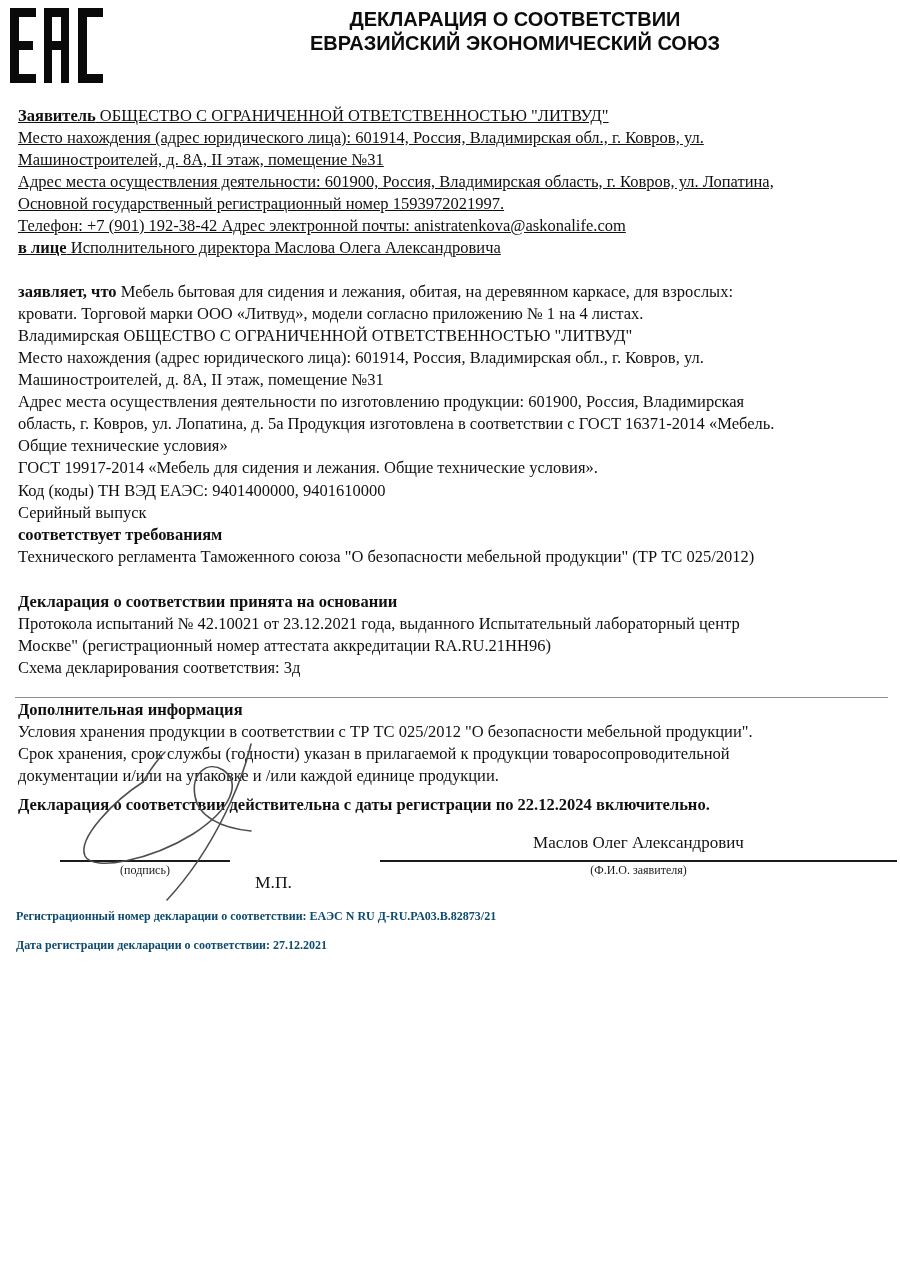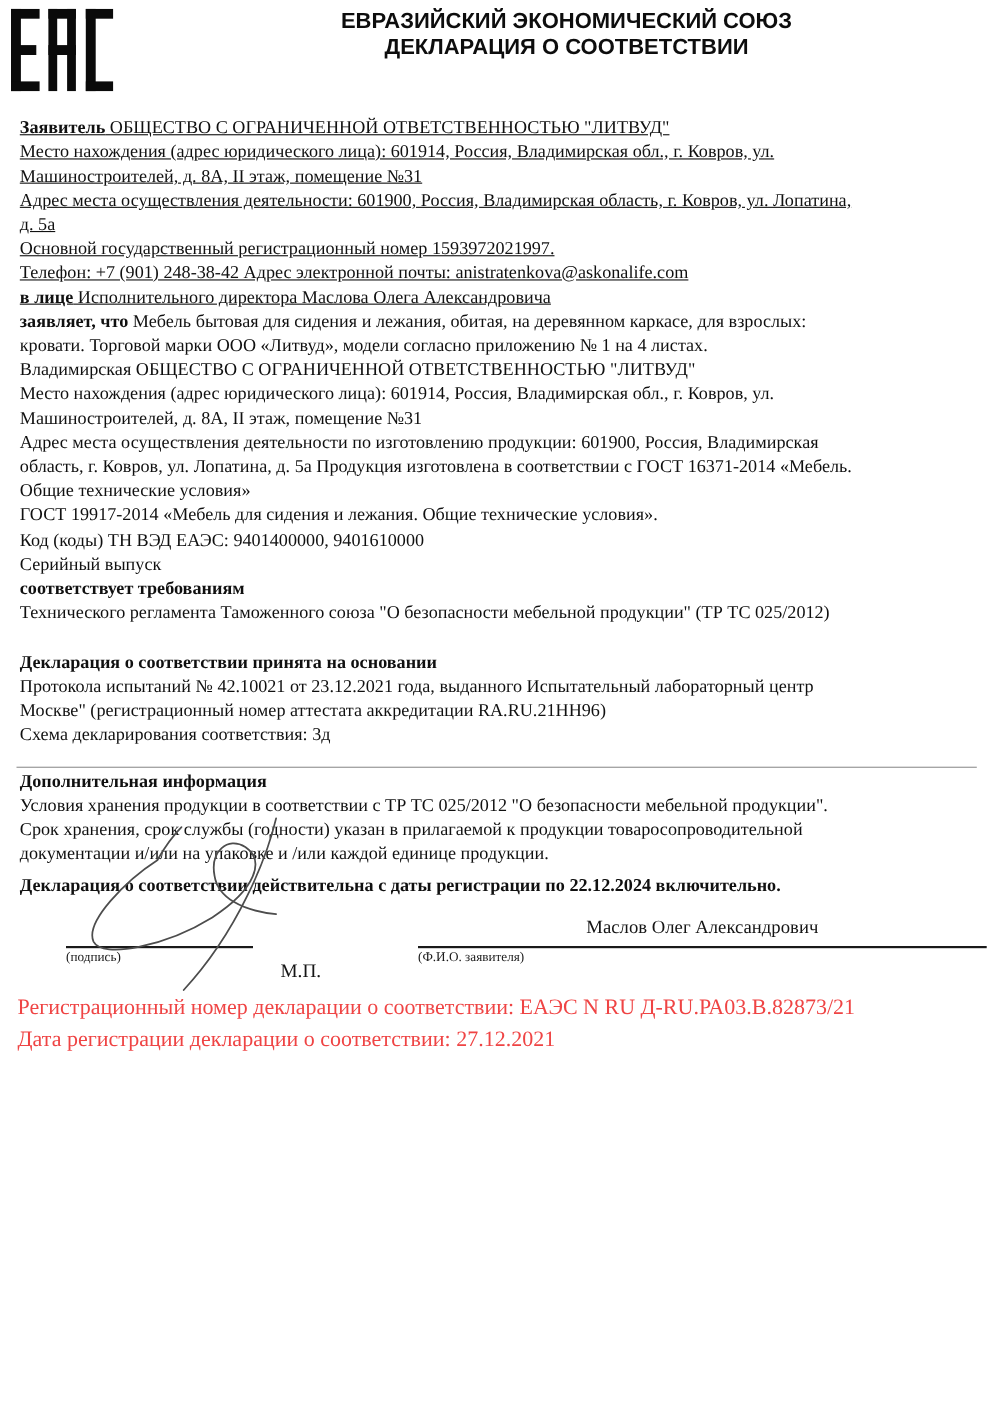--- a/index.html
+++ b/index.html
@@ -29,32 +29,32 @@
   
   .sig-name{
     position:absolute;left:380px;top:833px;width:517px;text-align:center;
     font-size:17px;line-height:20px;color:#151515;
   }
   .sig-line{position:absolute;top:860px;height:0;border-top:2px solid #1a1a1a;}
   .sig-line.left{left:60px;width:170px;}
   .sig-line.right{left:380px;width:517px;}
   .sig-caption{
     position:absolute;top:863px;font-size:12px;line-height:14px;color:#1a1a1a;
-    text-align:left;
+    text-align:center;
   }
   .sig-caption.left{left:60px;width:170px;}
   .sig-caption.right{left:380px;width:517px;}
   .stamp{
     position:absolute;left:255px;top:872px;font-size:17.5px;color:#151515;
   }
   .squiggle{position:absolute;left:55px;top:738px;}
   
   .footer-line{
-    position:absolute;left:16px;right:2px;font-weight:normal;font-size:20px;
-    line-height:22px;color:#ef4444;white-space:nowrap;
+    position:absolute;left:16px;right:2px;font-weight:bold;font-size:12px;
+    line-height:22px;color:#0c4a6e;white-space:nowrap;
   }
   .footer-line.reg{top:905px;}
   .footer-line.date{top:934px;}
 </style>
 </head>
 <body>
 
 <div class="eac">
   <svg width="93" height="75" viewBox="0 0 93 75" xmlns="http://www.w3.org/2000/svg" aria-hidden="true">
     <g fill="#0a0a0a">
@@ -70,33 +70,32 @@
       <rect x="34" y="33" width="25" height="9"></rect>
 
       <rect x="68" y="0" width="9" height="75"></rect>
       <rect x="68" y="0" width="25" height="9"></rect>
       <rect x="68" y="66" width="25" height="9"></rect>
     </g>
   </svg>
 </div>
 
 <div class="doc-title">
+  <div>ДЕКЛАРАЦИЯ О СООТВЕТСТВИИ</div>
   <div>ЕВРАЗИЙСКИЙ ЭКОНОМИЧЕСКИЙ СОЮЗ</div>
-  <div>ДЕКЛАРАЦИЯ О СООТВЕТСТВИИ</div>
 </div>
 
 <div>
     <div class="para" style="top: 105px; text-decoration: underline;">
       <div class="ln"><b>Заявитель</b> ОБЩЕСТВО С ОГРАНИЧЕННОЙ ОТВЕТСТВЕННОСТЬЮ "ЛИТВУД"</div>
       <div class="ln">Место нахождения (адрес юридического лица): 601914, Россия, Владимирская обл., г. Ковров, ул.</div>
       <div class="ln">Машиностроителей, д. 8А, II этаж, помещение №31</div>
       <div class="ln">Адрес места осуществления деятельности: 601900, Россия, Владимирская область, г. Ковров, ул. Лопатина,</div>
-      <div class="ln">д. 5а</div>
       <div class="ln">Основной государственный регистрационный номер 1593972021997.</div>
-      <div class="ln">Телефон: +7 (901) 248-38-42 Адрес электронной почты: anistratenkova@askonalife.com</div>
+      <div class="ln">Телефон: +7 (901) 192-38-42 Адрес электронной почты: anistratenkova@askonalife.com</div>
       <div class="ln"><b>в лице</b> Исполнительного директора Маслова Олега Александровича</div>
     </div>
     <div class="para" style="top: 281px;">
       <div class="ln"><b>заявляет, что</b> Мебель бытовая для сидения и лежания, обитая, на деревянном каркасе, для взрослых:</div>
       <div class="ln">кровати. Торговой марки ООО «Литвуд», модели согласно приложению № 1 на 4 листах.</div>
       <div class="ln">Владимирская ОБЩЕСТВО С ОГРАНИЧЕННОЙ ОТВЕТСТВЕННОСТЬЮ "ЛИТВУД"</div>
       <div class="ln">Место нахождения (адрес юридического лица): 601914, Россия, Владимирская обл., г. Ковров, ул.</div>
       <div class="ln">Машиностроителей, д. 8А, II этаж, помещение №31</div>
       <div class="ln">Адрес места осуществления деятельности по изготовлению продукции: 601900, Россия, Владимирская</div>
       <div class="ln">область, г. Ковров, ул. Лопатина, д. 5а Продукция изготовлена в соответствии с ГОСТ 16371-2014 «Мебель.</div>

